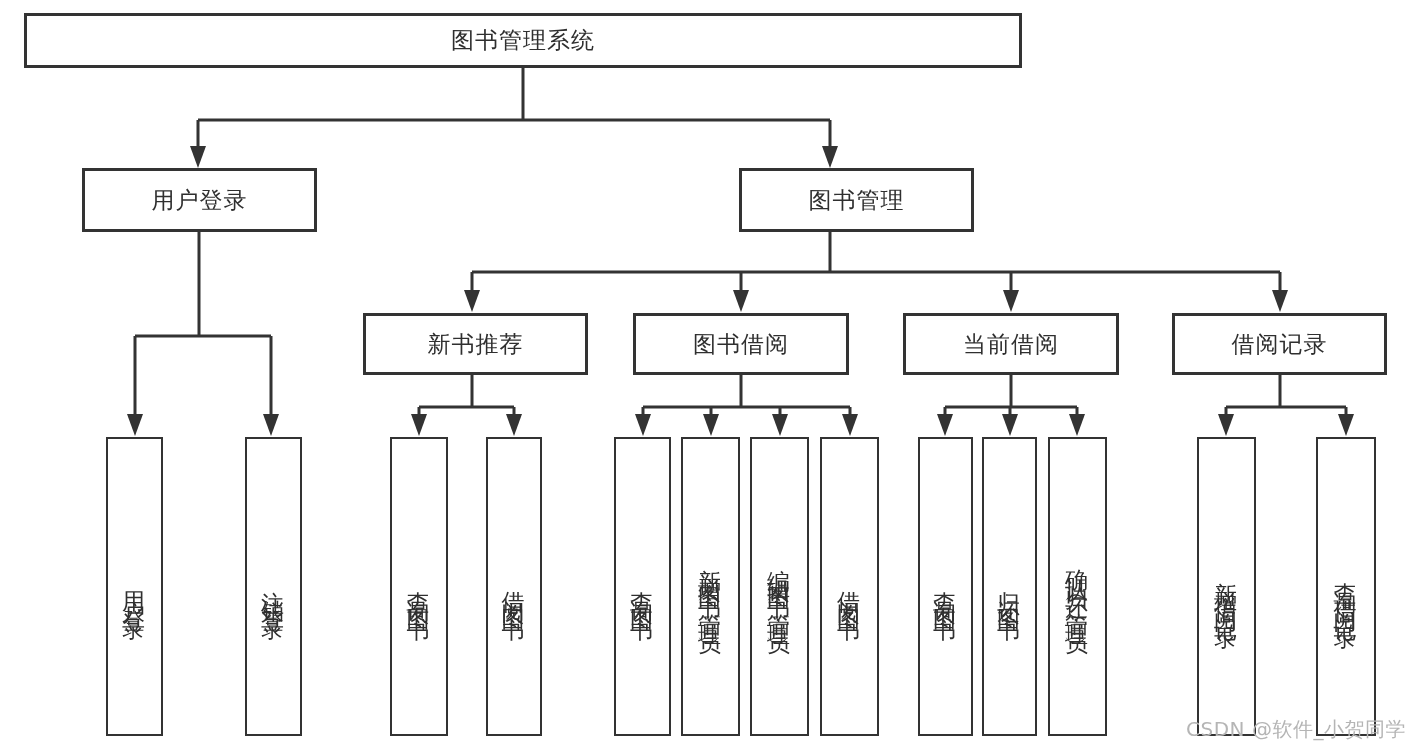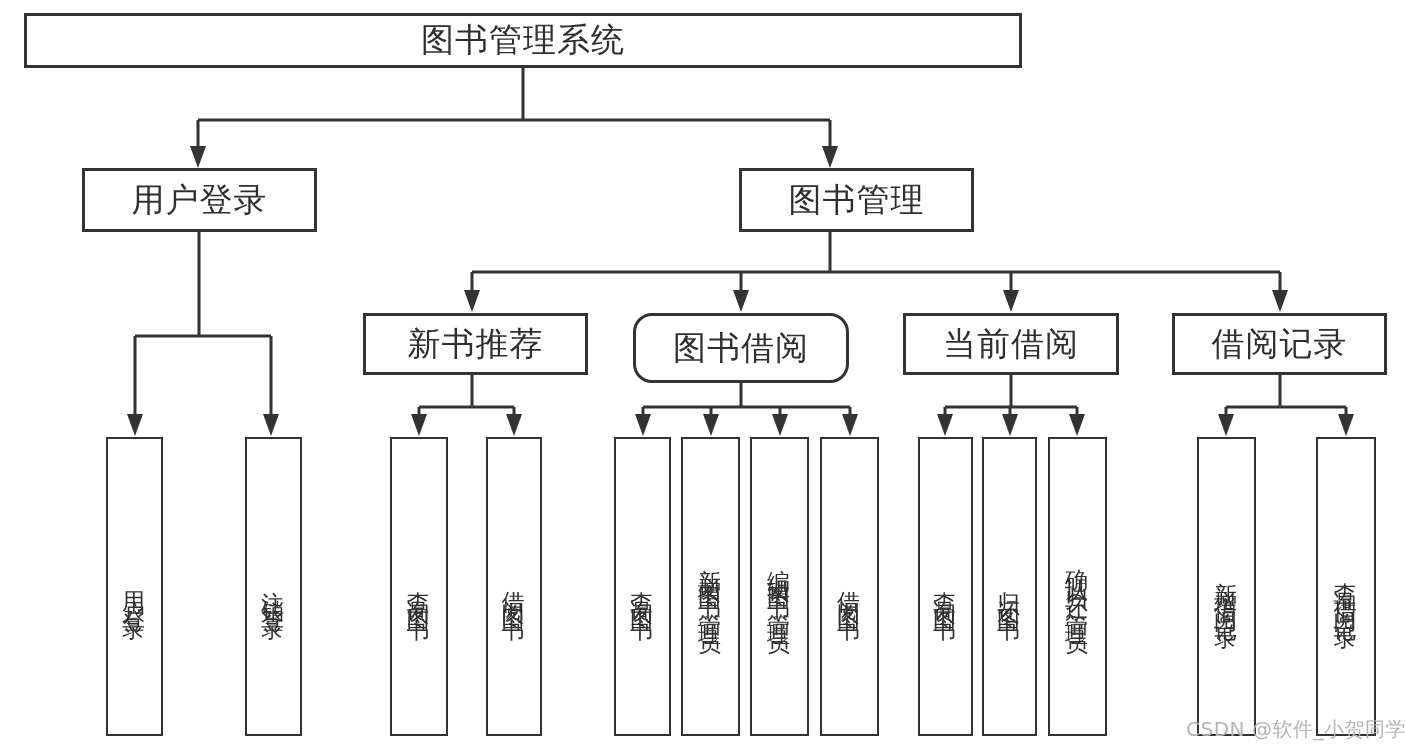--- a/index.html
+++ b/index.html
@@ -19,21 +19,21 @@
   }
   .connectors{position:absolute;left:0;top:0;z-index:1;}
   .connectors path{stroke:var(--line);stroke-width:3;fill:none;}
   .connectors polygon{fill:var(--line);}
   .hbox{
     position:absolute;
     box-sizing:border-box;
     border:3px solid var(--line);
     background:#fff;
     display:flex;align-items:center;justify-content:center;
-    font-size:33px;letter-spacing:1px;
+    font-size:23px;letter-spacing:1px;
     z-index:2;
   }
   .vbox{
     position:absolute;
     box-sizing:border-box;
     border:2.5px solid var(--line);
     background:#fff;
     display:flex;align-items:center;justify-content:center;
     top:437px;height:299px;
     z-index:2;
@@ -97,21 +97,21 @@
     <polygon points="1218,414 1234,414 1226,436"></polygon>
     <polygon points="1338,414 1354,414 1346,436"></polygon>
   </svg>
 
   <div class="hbox" style="left:24px;top:13px;width:998px;height:55px;">图书管理系统</div>
 
   <div class="hbox" style="left:82px;top:168px;width:235px;height:64px;">用户登录</div>
   <div class="hbox" style="left:712px;top:168px;width:235px;height:64px;margin-left:27px;">图书管理</div>
 
   <div class="hbox" style="left:363px;top:313px;width:225px;height:62px;">新书推荐</div>
-  <div class="hbox" style="left:633px;top:313px;width:216px;height:70px;border-radius:19px;">图书借阅</div>
+  <div class="hbox" style="left:633px;top:313px;width:216px;height:62px;">图书借阅</div>
   <div class="hbox" style="left:903px;top:313px;width:216px;height:62px;font-family:Liberation Serif, serif;">当前借阅</div>
   <div class="hbox" style="left:1172px;top:313px;width:215px;height:62px;">借阅记录</div>
 
   <div class="vbox" style="left:106px;width:57px;">
     <span class="vtext">用户登录</span>
   </div>
   <div class="vbox" style="left:245px;width:57px;">
     <span class="vtext">注销登录</span>
   </div>
 

